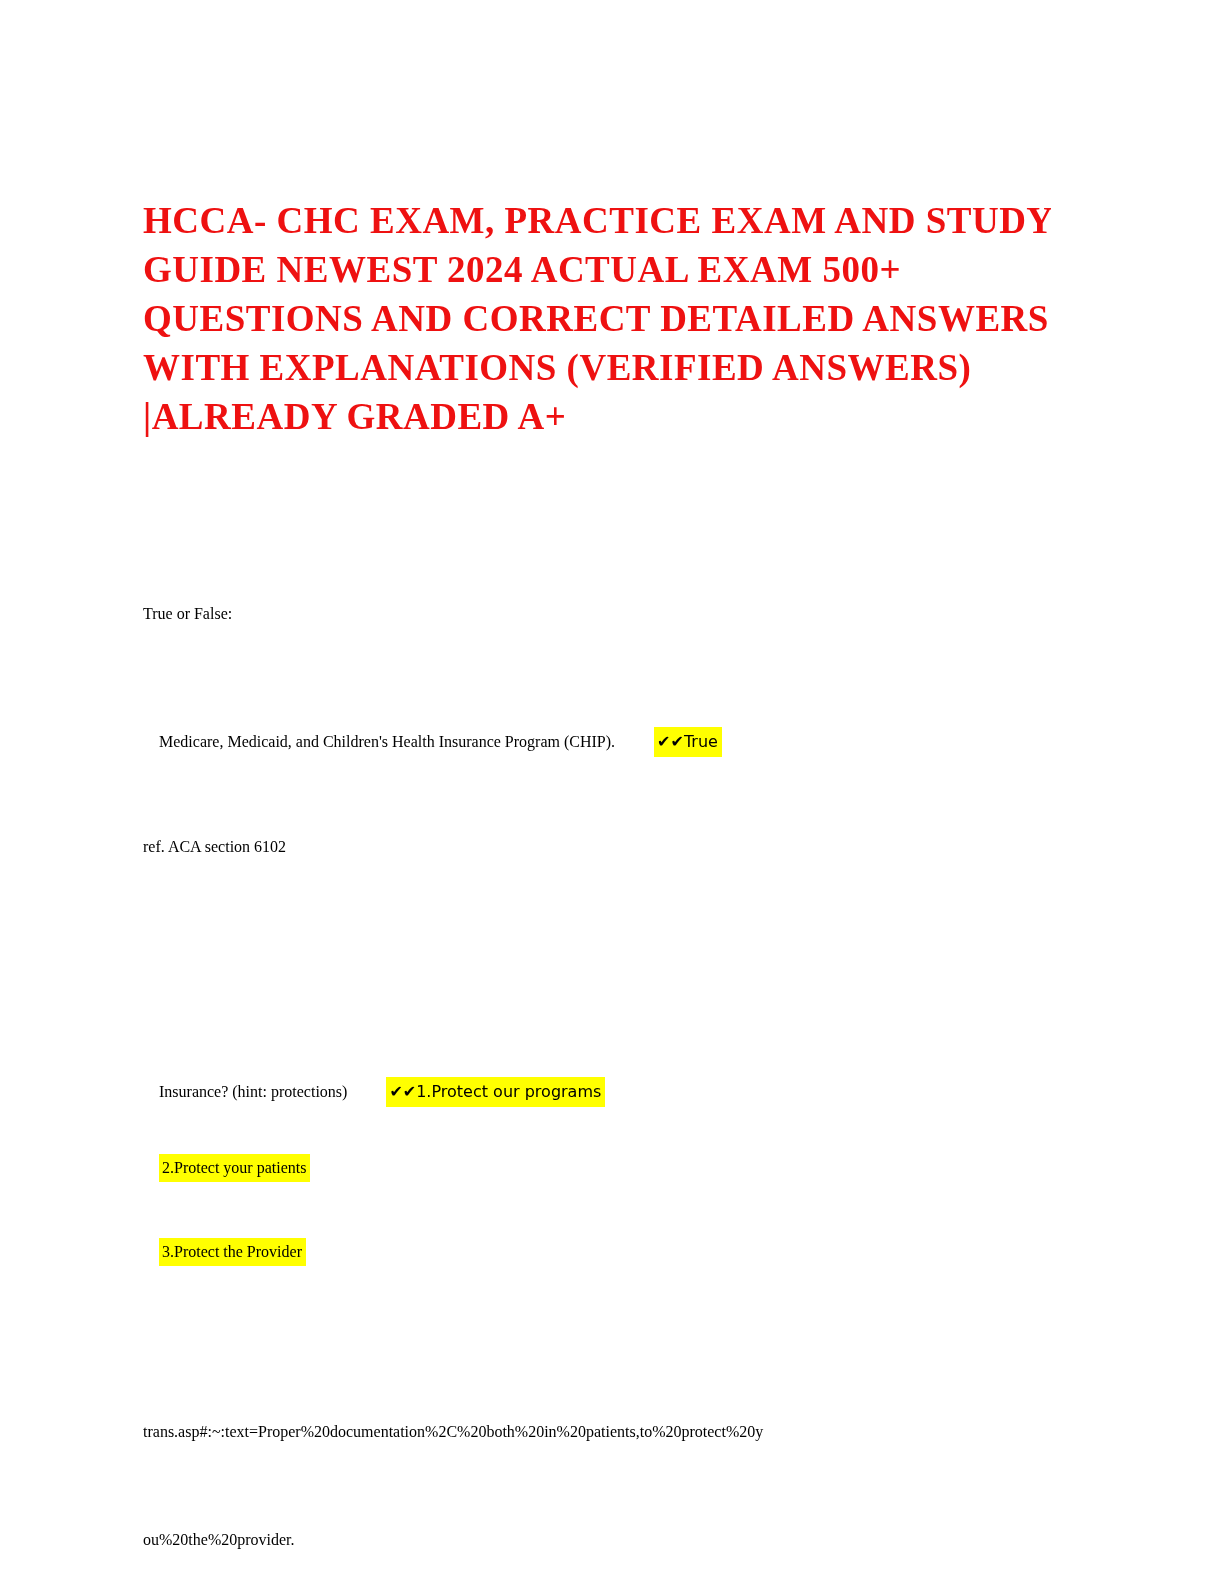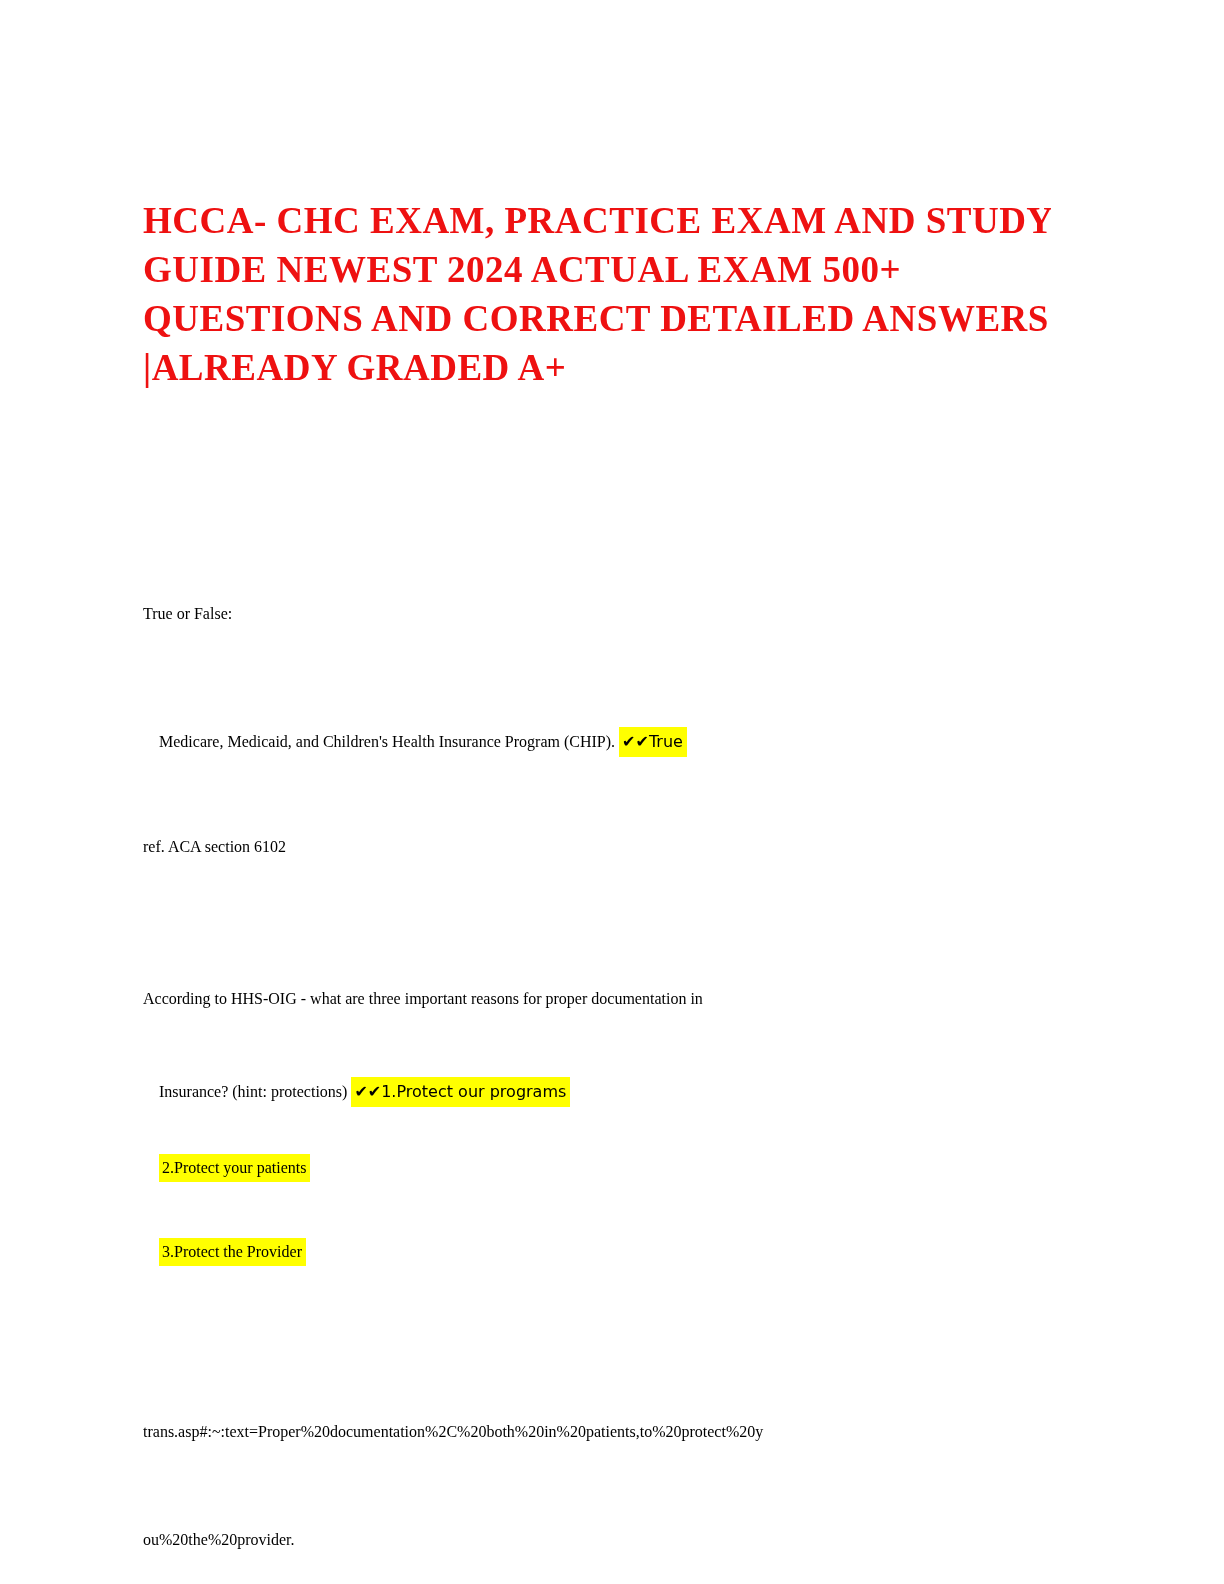--- a/index.html
+++ b/index.html
@@ -38,44 +38,45 @@
     white-space: pre;
     color: #000000;
   }
   mark.hl {
     background: #ffff00;
     color: #000000;
     padding: 5px 4px 6px 3px;
   }
   .chk {
     font-family: "DejaVu Sans", sans-serif;
+    margin-left: 35px;
   }
 </style>
 </head>
 <body>
 
 <div class="page">
 
   <div class="doc-title">
     <div class="tline">HCCA- CHC EXAM, PRACTICE EXAM AND STUDY</div>
     <div class="tline">GUIDE NEWEST 2024 ACTUAL EXAM 500+</div>
     <div class="tline">QUESTIONS AND CORRECT DETAILED ANSWERS</div>
+    <div class="tline">WITH EXPLANATIONS (VERIFIED ANSWERS)</div>
     <div class="tline">|ALREADY GRADED A+</div>
   </div>
 
   <div class="line" style="top:600px">True or False:</div>
 
 
   <div class="line" style="top:700px">
     <span>Medicare, Medicaid, and Children's Health Insurance Program (CHIP). </span><mark class="hl chk">✔✔True</mark>
   </div>
 
   <div class="line" style="top:833px">ref. ACA section 6102</div>
 
-  <div class="line" style="top:985px">According to HHS-OIG - what are three important reasons for proper documentation in</div>
 
   <div class="line" style="top:1050px">
     <span>Insurance? (hint: protections) </span><mark class="hl chk">✔✔1.Protect our programs</mark>
   </div>
 
   <div class="line" style="top:1126px">
     <mark class="hl">2.Protect your patients</mark>
   </div>
 
   <div class="line" style="top:1210px">

